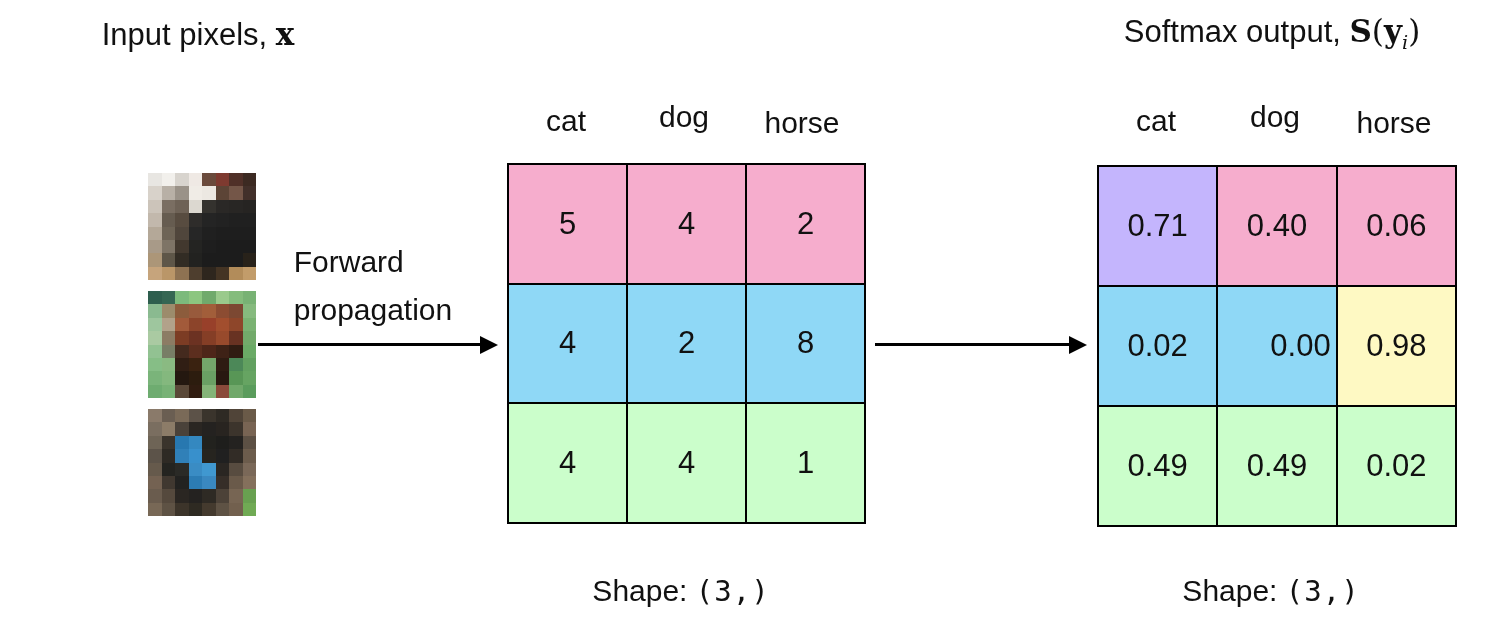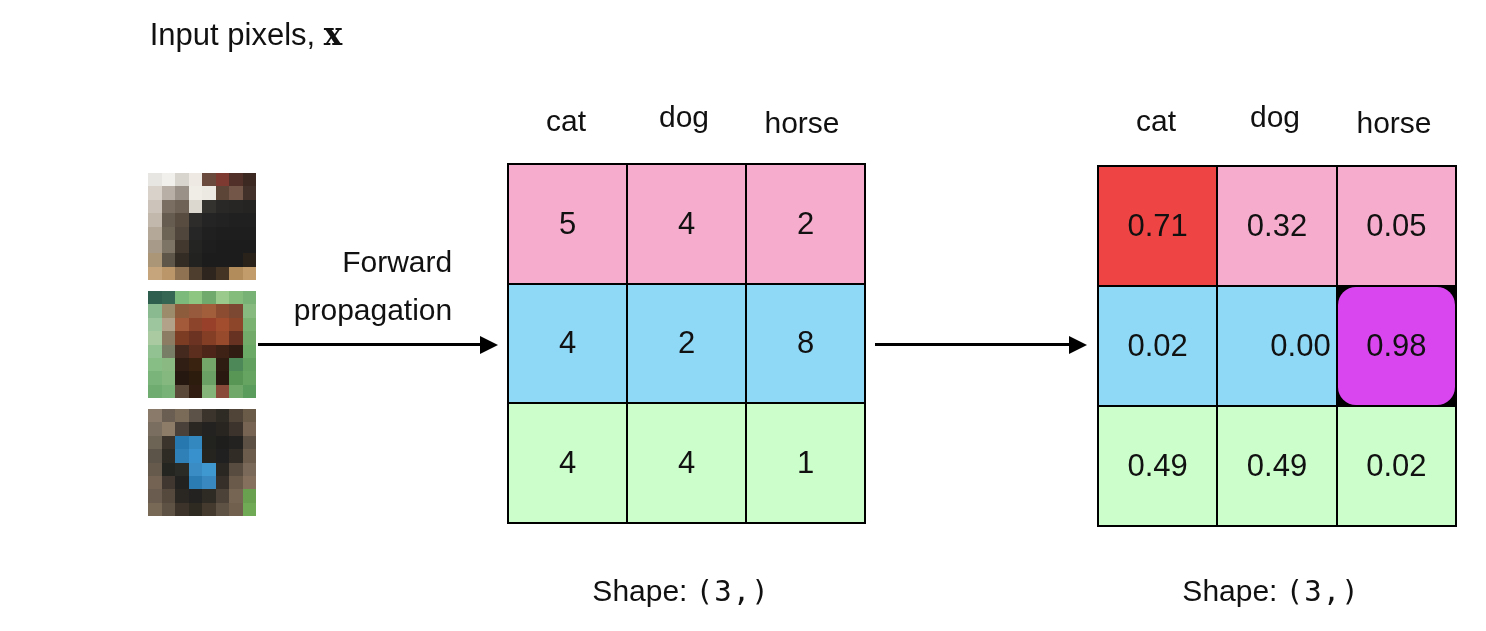--- a/index.html
+++ b/index.html
@@ -1,47 +1,48 @@
 <!DOCTYPE html>
 <html><head>
 <meta charset="utf-8">
 <style>
   html,body{margin:0;padding:0;background:#fff;}
   #figure{
     position:relative;width:1486px;height:631px;background:#ffffff;
     font-family:"Liberation Sans",sans-serif;color:#111;overflow:hidden;
   }
-  .title{position:absolute;transform:translateX(-50%);font-size:31px;white-space:nowrap;margin-left:48px;}
+  .title{position:absolute;transform:translateX(-50%);font-size:31px;white-space:nowrap;}
   .mathbf{font-family:"DejaVu Serif",serif;font-weight:bold;}
   .mathsub{font-family:"DejaVu Serif",serif;font-style:italic;font-size:0.62em;position:relative;top:0.35em;font-weight:normal;}
   .mathparen{font-family:"DejaVu Serif",serif;font-weight:normal;}
   .col-header{position:absolute;transform:translateX(-50%);font-size:30px;white-space:nowrap;}
   .grid-table{
     position:absolute;display:grid;grid-template-columns:1fr 1fr 1fr;grid-template-rows:1fr 1fr 1fr;
     background:#000;border:2px solid #000;gap:2px;
   }
   .cell{display:flex;align-items:center;justify-content:center;font-size:31px;}
   .pixel-grid{position:absolute;width:108px;height:107px;display:grid;
     grid-template-columns:repeat(8,1fr);grid-template-rows:repeat(8,1fr);}
   .arrow-line{position:absolute;height:3px;background:#000;}
   .arrow-head{position:absolute;width:0;height:0;border-top:9px solid transparent;
     border-bottom:9px solid transparent;border-left:18px solid #000;}
-  .arrow-label{position:absolute;transform:translateX(-50%);text-align:right;
+  .arrow-label{position:absolute;transform:translateX(-50%);text-align:left;
     font-size:30px;line-height:48px;white-space:nowrap;}
   .shape-label{position:absolute;transform:translateX(-50%);font-size:30px;white-space:nowrap;}
   .mono{font-family:"DejaVu Sans Mono",monospace;font-size:29px;letter-spacing:1px;}
 </style>
 </head>
 <body>
 
 <div id="figure">
 
   <div class="title" style="left:198px;top:16px"><span>Input pixels, </span><span class="mathbf">x</span></div>
 
 
+  <div class="title" style="left:1272px;top:13px"><span>Softmax output, </span><span class="mathbf">S</span><span class="mathparen">(</span><span class="mathbf">y</span><span class="mathsub">i</span><span class="mathparen">)</span></div>
 
   <div class="pixel-grid" style="left:148px;top:173px">
       <div style="background: rgb(232, 230, 226);"></div>
       <div style="background: rgb(242, 240, 236);"></div>
       <div style="background: rgb(216, 212, 206);"></div>
       <div style="background: rgb(239, 233, 228);"></div>
       <div style="background: rgb(106, 74, 60);"></div>
       <div style="background: rgb(126, 58, 48);"></div>
       <div style="background: rgb(80, 48, 40);"></div>
       <div style="background: rgb(60, 42, 34);"></div>
@@ -259,26 +260,26 @@
   </div>
 
   <div class="arrow-line" style="left:875px;top:343px;width:196px"></div>
   <div class="arrow-head" style="left:1069px;top:335.5px"></div>
 
   <div class="col-header" style="left:1156px;top:104px">cat</div>
   <div class="col-header" style="left:1275px;top:100px">dog</div>
   <div class="col-header" style="left:1394px;top:106px">horse</div>
 
   <div class="grid-table" style="left:1097px;top:165px;width:356px;height:358px">
-    <div class="cell" style="background: #ef4444;">0.71</div>
-    <div class="cell" style="background: rgb(246, 173, 205);">0.32</div>
-    <div class="cell" style="background: rgb(246, 173, 205);">0.05</div>
+    <div class="cell" style="background: #c4b5fd;">0.71</div>
+    <div class="cell" style="background: rgb(246, 173, 205);">0.40</div>
+    <div class="cell" style="background: rgb(246, 173, 205);">0.06</div>
     <div class="cell" style="background: rgb(143, 216, 246);">0.02</div>
     <div class="cell" style="background: rgb(143, 216, 246); padding-left: 47px;">0.00</div>
-    <div class="cell" style="background: #d946ef; border-radius: 18px;">0.98</div>
+    <div class="cell" style="background: #fef9c3;">0.98</div>
     <div class="cell" style="background: rgb(203, 254, 203);">0.49</div>
     <div class="cell" style="background: rgb(203, 254, 203);">0.49</div>
     <div class="cell" style="background: rgb(203, 254, 203);">0.02</div>
   </div>
 
 
   <div class="shape-label" style="left:681px;top:574px"><span>Shape: </span><span class="mono">(3,)</span></div>
 
   <div class="shape-label" style="left:1271px;top:574px"><span>Shape: </span><span class="mono">(3,)</span></div>
 

